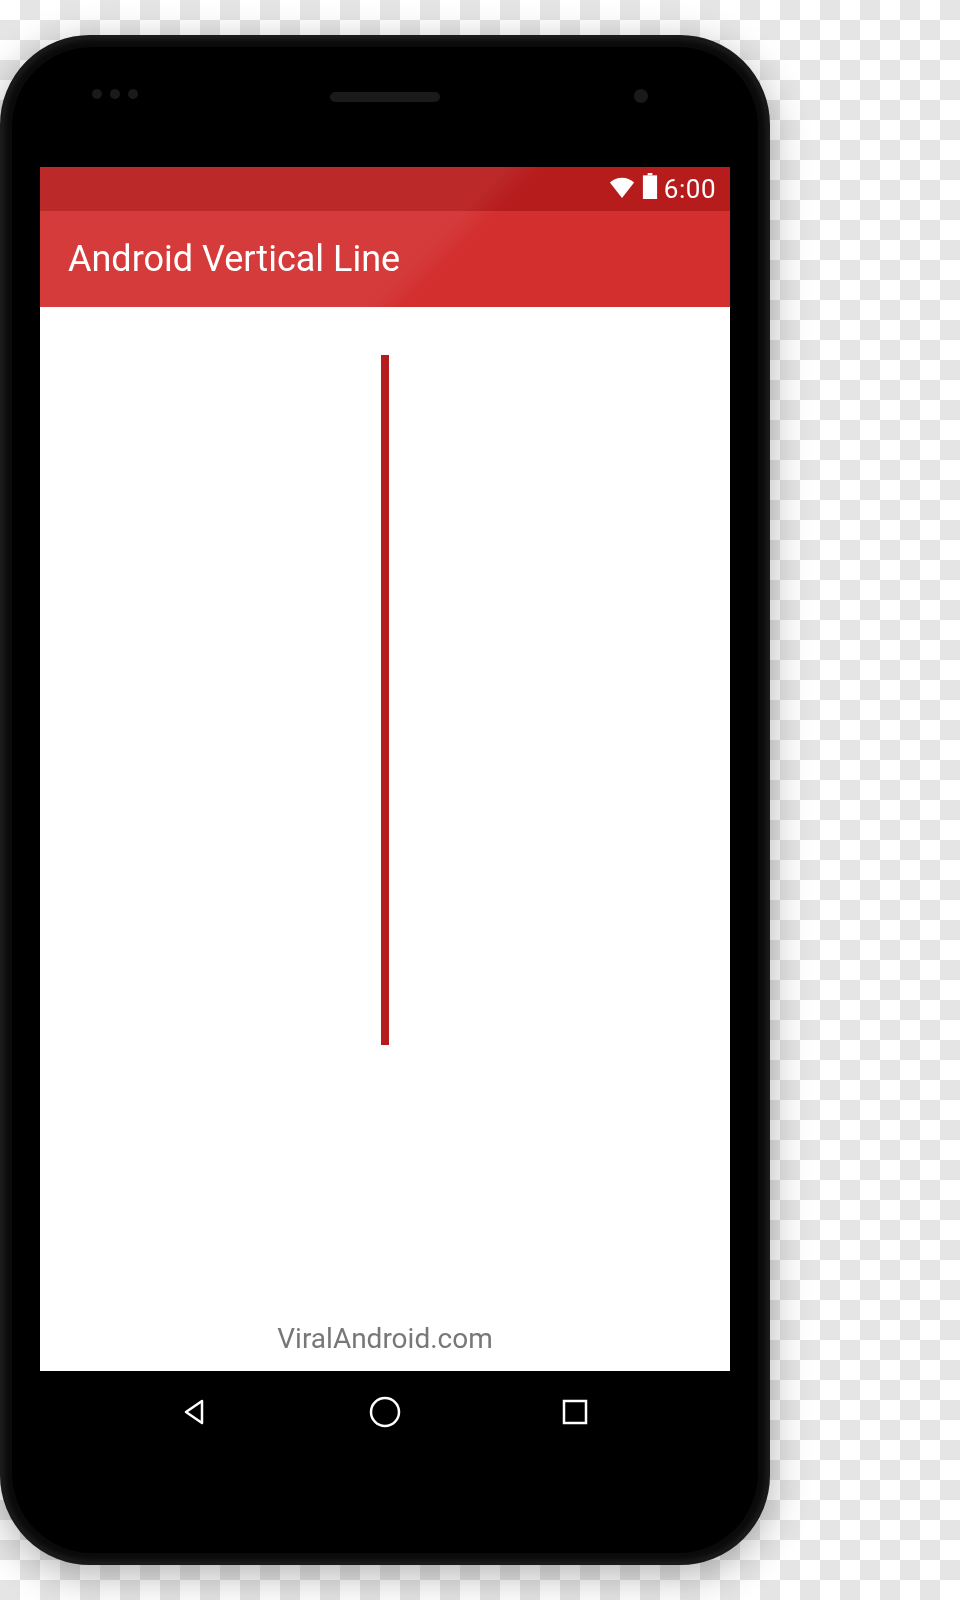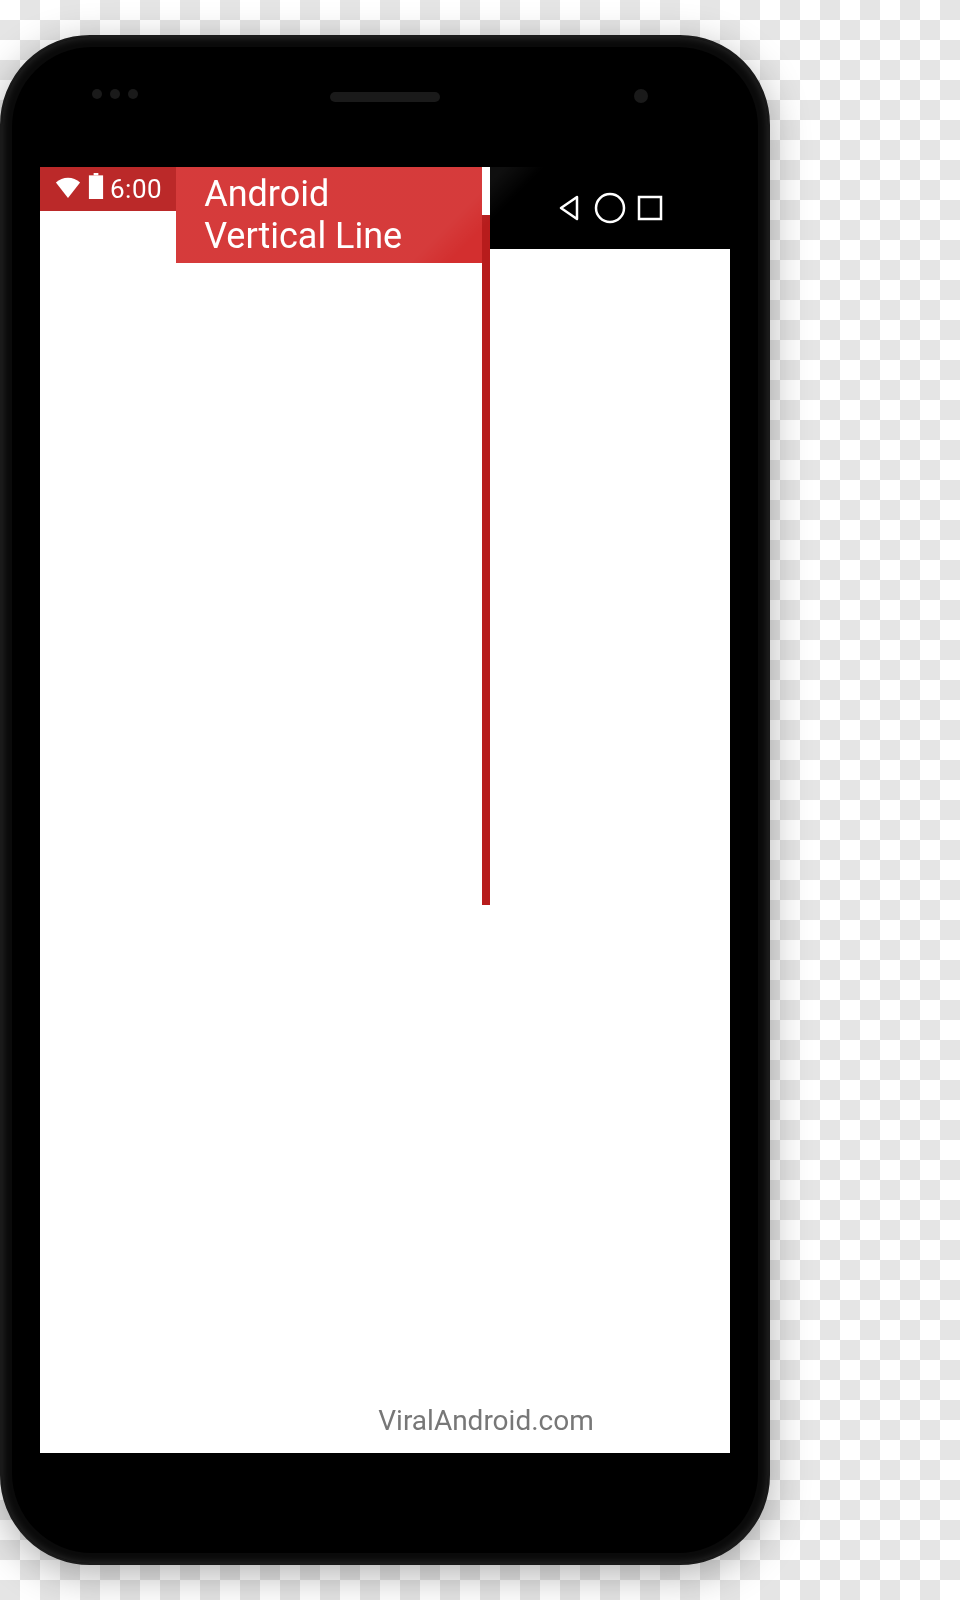--- a/index.html
+++ b/index.html
@@ -87,21 +87,21 @@
     
     .screen {
       position: absolute;
       top: 130px;
       left: 38px;
       right: 38px;
       bottom: 110px;
       background: #fff;
       overflow: hidden;
       display: flex;
-      flex-direction: row;
+      flex-direction: column;
     }
     
     .screen-glare {
       position: absolute;
       top: 0;
       left: 0;
       right: 0;
       height: 280px;
       background: linear-gradient(135deg, rgba(255,255,255,0.06) 0%, rgba(255,255,255,0.06) 48%, transparent 52%);
       pointer-events: none;

